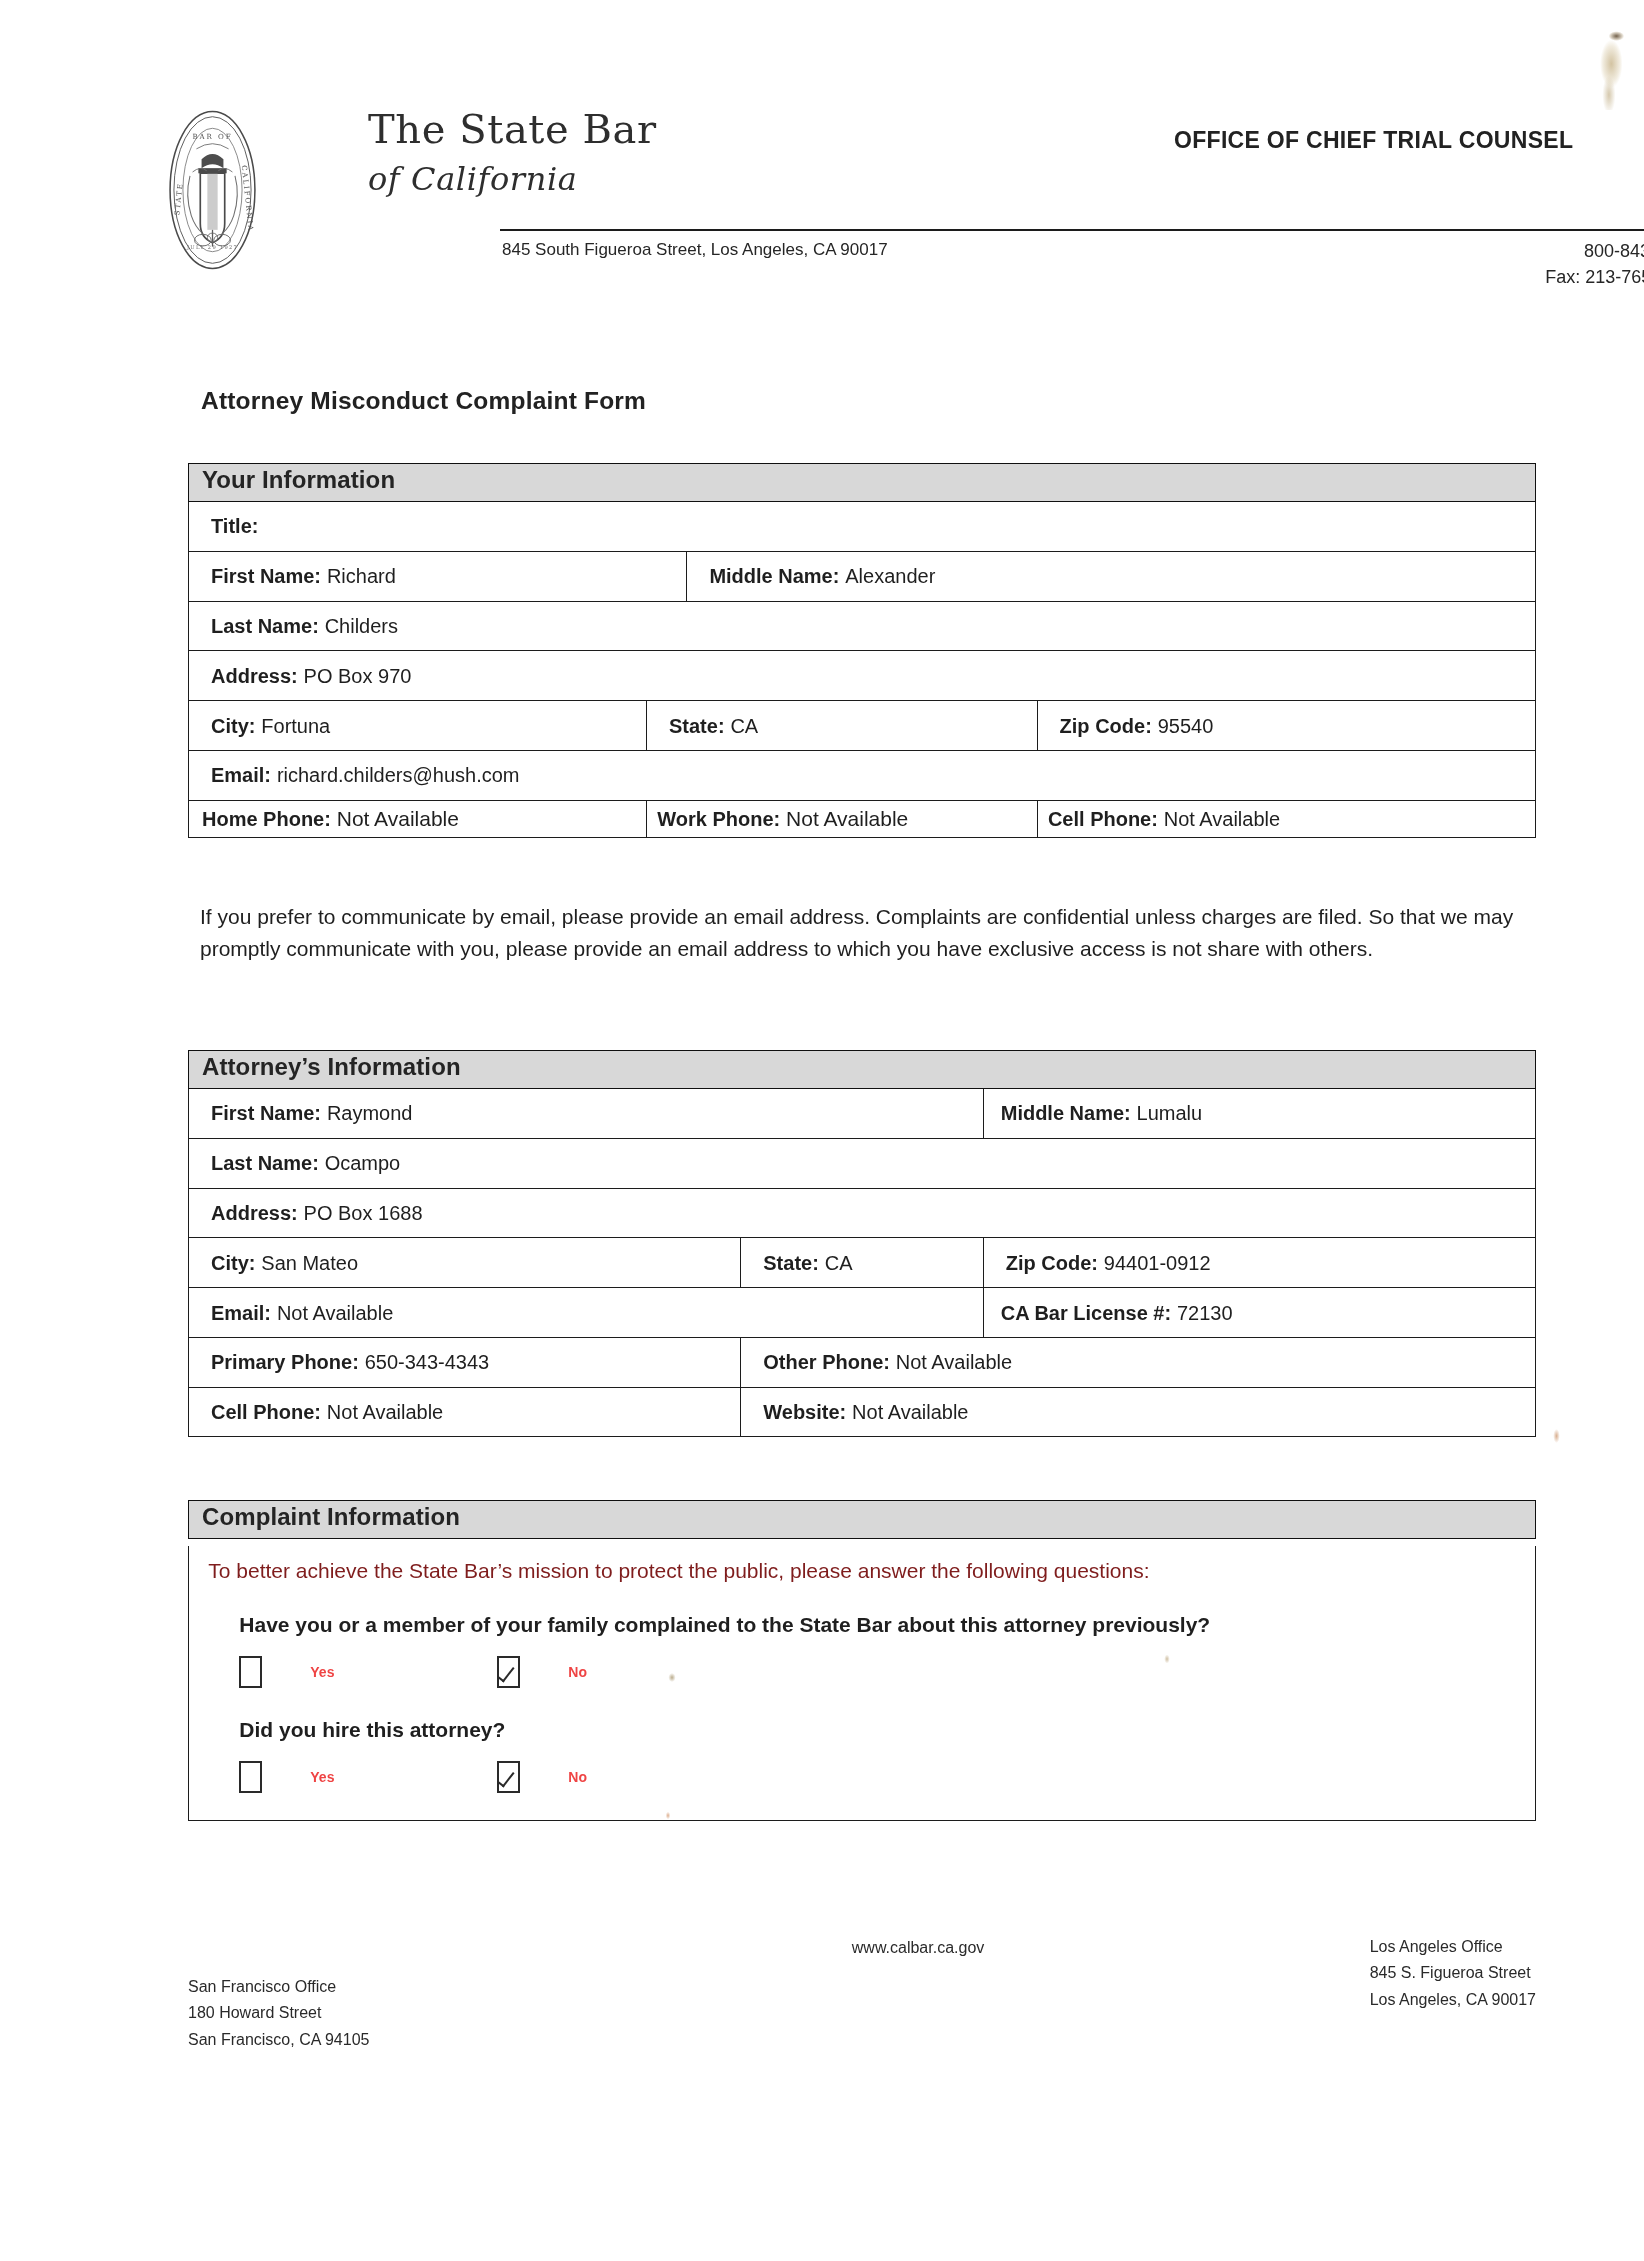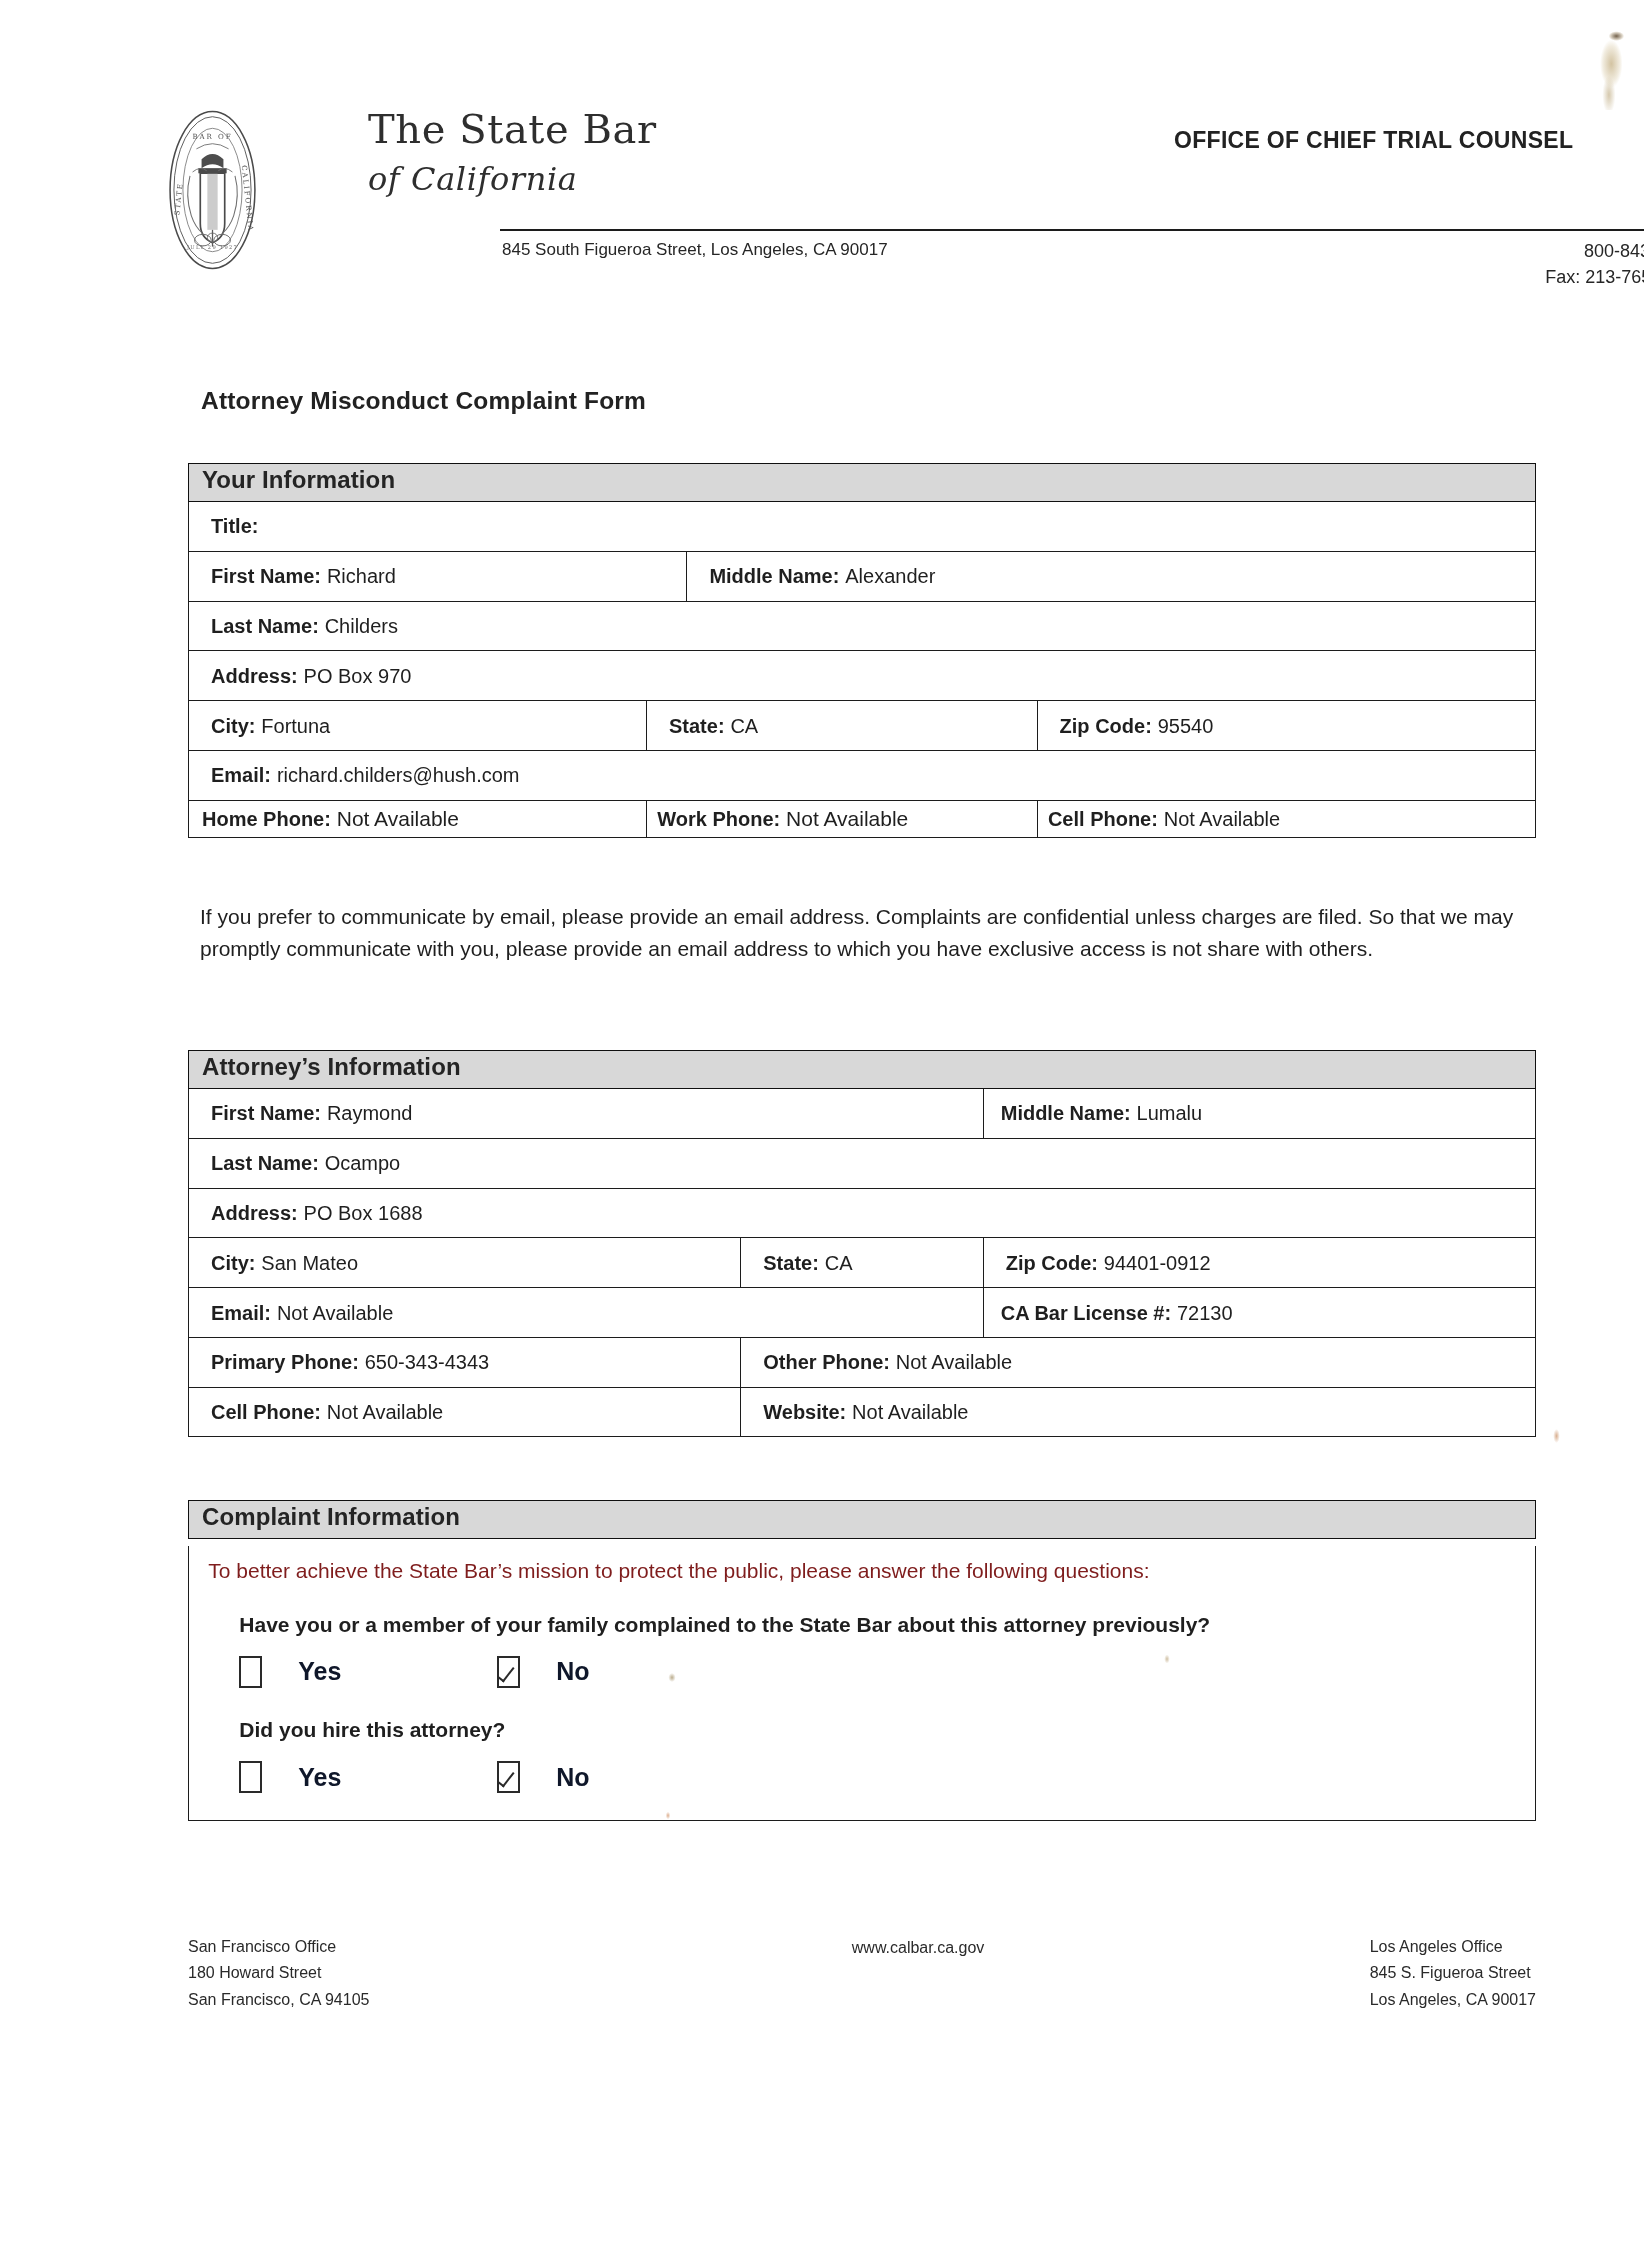--- a/index.html
+++ b/index.html
@@ -241,39 +241,39 @@
     position: absolute;
     left: 3.2px;
     top: 6.4px;
     width: 6.4px;
     height: 15.5px;
     border-right: 2.6px solid #2a2a2a;
     border-bottom: 2.6px solid #2a2a2a;
     transform: rotate(38deg);
   }
   .choice-label {
-    margin-left: 36px;
-    font-size: 25px;
+    margin-left: 48px;
+    font-size: 14px;
     font-weight: bold;
-    color: #0f172a;
+    color: #ef4444;
   }
 
   
   #footer {
     position: absolute;
     top: 1934px;
     left: 188px;
     width: 1348px;
     display: flex;
     justify-content: space-between;
     font-size: 16px;
     line-height: 26.4px;
     color: #2a2a2a;
   }
-  #footer-left { text-align: left; }
+  #footer-left { text-align: left; margin-top: 40px; }
   #footer-center { padding-top: 1.3px; margin-left: 97px; }
   #footer-right { text-align: left; }
 </style>
 </head>
 <body>
 
 <div id="page">
 
   <div class="scan-blob" id="blob-corner"></div>
   <div class="scan-blob" id="blob-right-mid"></div>

